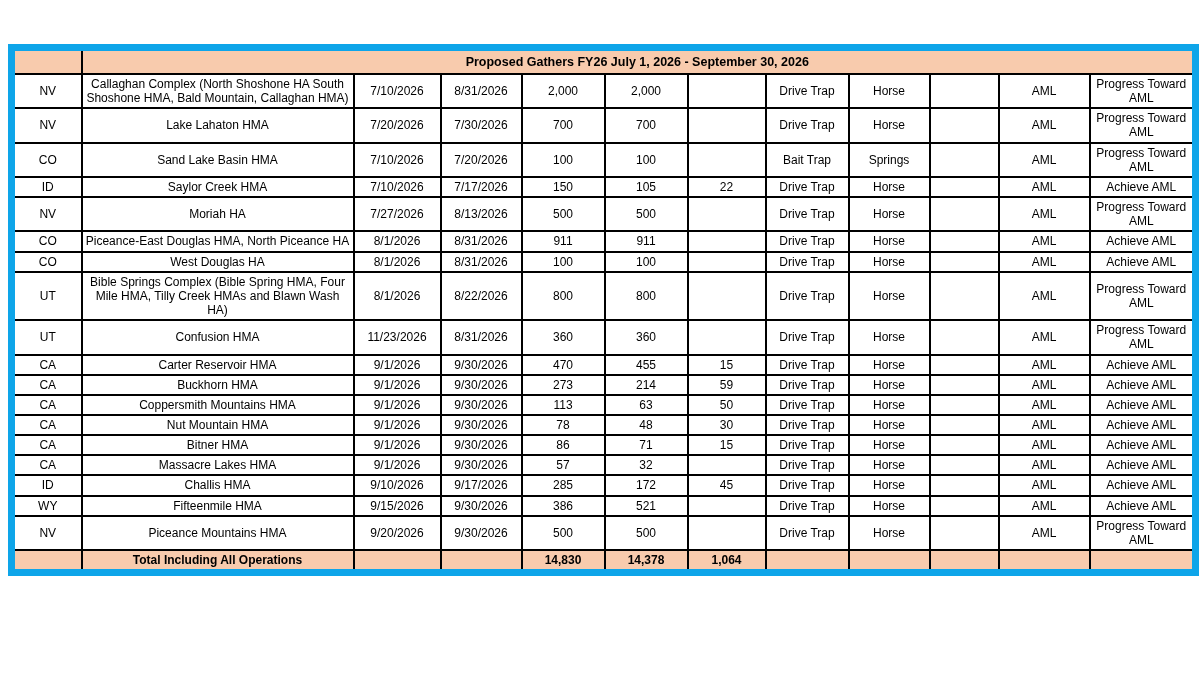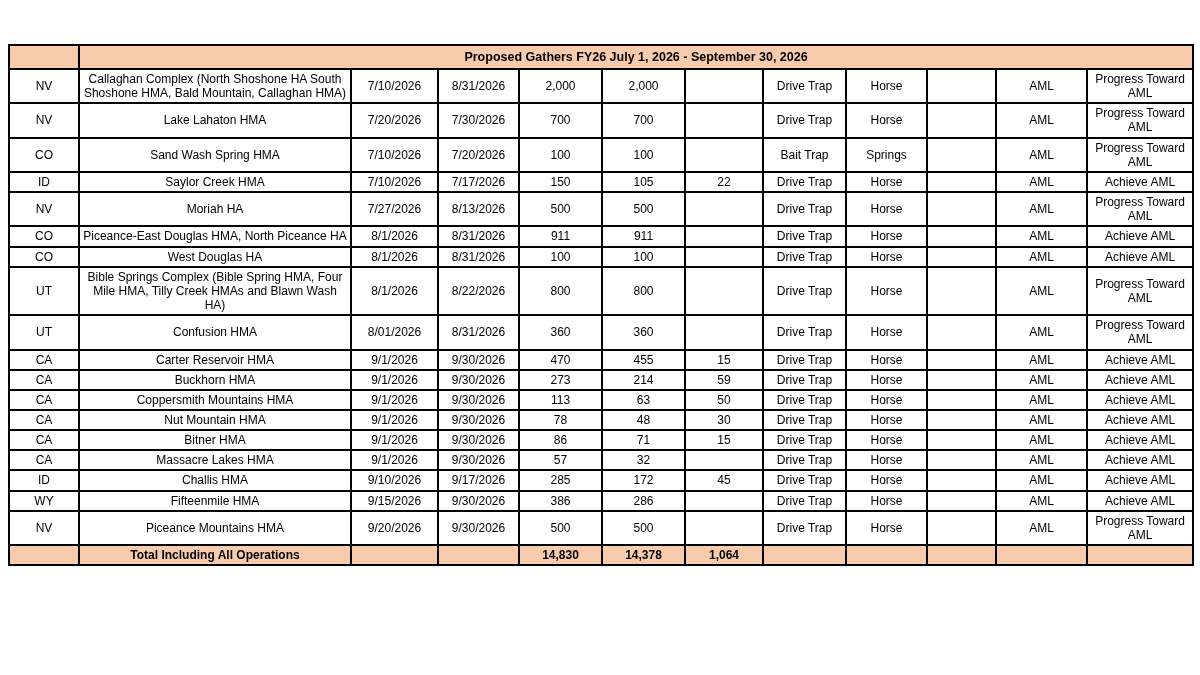--- a/index.html
+++ b/index.html
@@ -15,21 +15,21 @@
     background: #ffffff;
     overflow: hidden;
   }
   table.gather-table {
     position: absolute;
     left: 8px;
     top: 44px;
     width: 1184px;
     border-collapse: collapse;
     table-layout: fixed;
-    border: 1px solid #0ea5e9;
+    border: 7px solid #0ea5e9;
   }
   table.gather-table td {
     border: 2px solid #000000;
     text-align: center;
     vertical-align: middle;
     font-size: 12px;
     line-height: 1.18;
     padding: 2px 3px;
     color: #000000;
     overflow: hidden;
@@ -101,21 +101,21 @@
           <td>700</td>
           <td></td>
           <td>Drive Trap</td>
           <td>Horse</td>
           <td></td>
           <td>AML</td>
           <td>Progress Toward AML</td>
         </tr>
         <tr class="data">
           <td>CO</td>
-          <td>Sand Wash Spring HMA</td>
+          <td>Sand Lake Basin HMA</td>
           <td>7/10/2026</td>
           <td>7/20/2026</td>
           <td>100</td>
           <td>100</td>
           <td></td>
           <td>Bait Trap</td>
           <td>Springs</td>
           <td></td>
           <td>AML</td>
           <td>Progress Toward AML</td>
@@ -186,21 +186,21 @@
           <td></td>
           <td>Drive Trap</td>
           <td>Horse</td>
           <td></td>
           <td>AML</td>
           <td>Progress Toward AML</td>
         </tr>
         <tr class="data">
           <td>UT</td>
           <td>Confusion HMA</td>
-          <td>8/01/2026</td>
+          <td>11/23/2026</td>
           <td>8/31/2026</td>
           <td>360</td>
           <td>360</td>
           <td></td>
           <td>Drive Trap</td>
           <td>Horse</td>
           <td></td>
           <td>AML</td>
           <td>Progress Toward AML</td>
         </tr>
@@ -301,21 +301,21 @@
           <td></td>
           <td>AML</td>
           <td>Achieve AML</td>
         </tr>
         <tr class="data">
           <td>WY</td>
           <td>Fifteenmile HMA</td>
           <td>9/15/2026</td>
           <td>9/30/2026</td>
           <td>386</td>
-          <td>286</td>
+          <td>521</td>
           <td></td>
           <td>Drive Trap</td>
           <td>Horse</td>
           <td></td>
           <td>AML</td>
           <td>Achieve AML</td>
         </tr>
         <tr class="data">
           <td>NV</td>
           <td>Piceance Mountains HMA</td>

